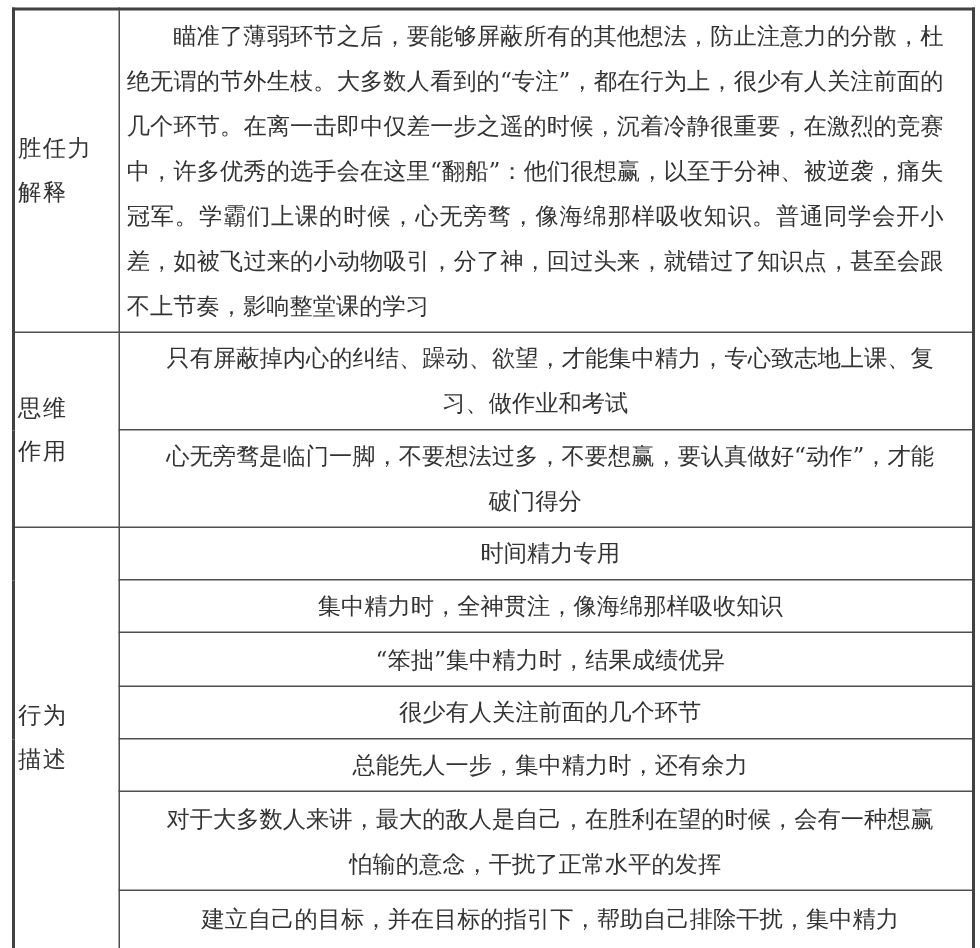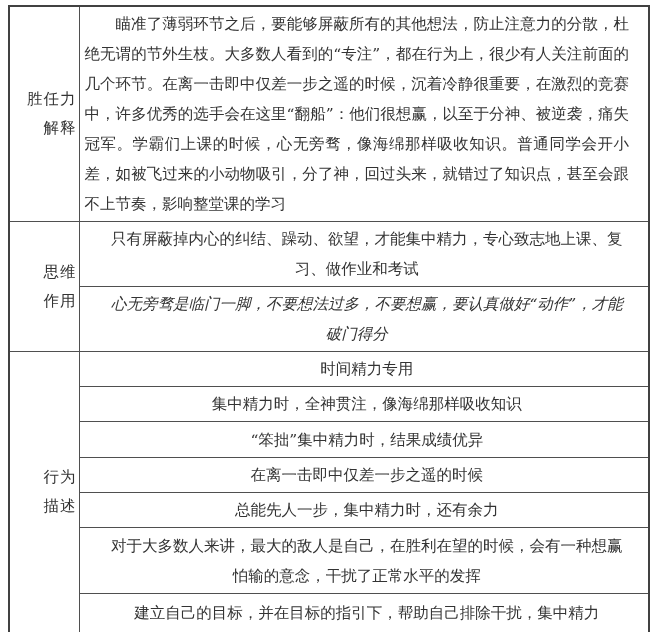--- a/index.html
+++ b/index.html
@@ -25,21 +25,21 @@
     table-layout: fixed;
     border: 2px solid #414141;
   }
   table.doc-table td {
     border: 1px solid #4f4f4f;
     vertical-align: middle;
     font-size: 15.5px;
     color: #333333;
   }
   td.label-cell {
-    text-align: right;
+    text-align: left;
     padding: 12px 2px;
     margin-top: 48px;
   }
   .label-line {
     line-height: 29px;
     letter-spacing: 1px;
   }
   td.content-cell {
     padding: 2px 19px 2px 5px;
     line-height: 30px;
@@ -48,21 +48,21 @@
     margin: 0;
     text-align: justify;
     text-indent: 2em;
   }
   td.content-cell.sub p {
     text-indent: 1.3em;
     text-align: center;
   }
   tr.h213 { height: 213px; }
   tr.h65  { height: 65px; }
-  tr.h64  { height: 64px; font-style: italic; }
+  tr.h64  { height: 64px; }
   tr.h35  { height: 35px; }
   tr.h36  { height: 36px; }
   tr.h66  { height: 66px; }
   tr.h39  { height: 39px; }
 </style>
 </head>
 <body>
 
 <div class="page">
   <table class="doc-table">
@@ -111,21 +111,21 @@
           <p>集中精力时，全神贯注，像海绵那样吸收知识</p>
         </td>
       </tr>
       <tr class="h36">
         <td class="content-cell sub">
           <p>“笨拙”集中精力时，结果成绩优异</p>
         </td>
       </tr>
       <tr class="h35">
         <td class="content-cell sub">
-          <p>在离一击即中仅差一步之遥的时候</p>
+          <p>很少有人关注前面的几个环节</p>
         </td>
       </tr>
       <tr class="h35">
         <td class="content-cell sub">
           <p>总能先人一步，集中精力时，还有余力</p>
         </td>
       </tr>
       <tr class="h66">
         <td class="content-cell sub">
           <p>对于大多数人来讲，最大的敌人是自己，在胜利在望的时候，会有一种想赢怕输的意念，干扰了正常水平的发挥</p>

